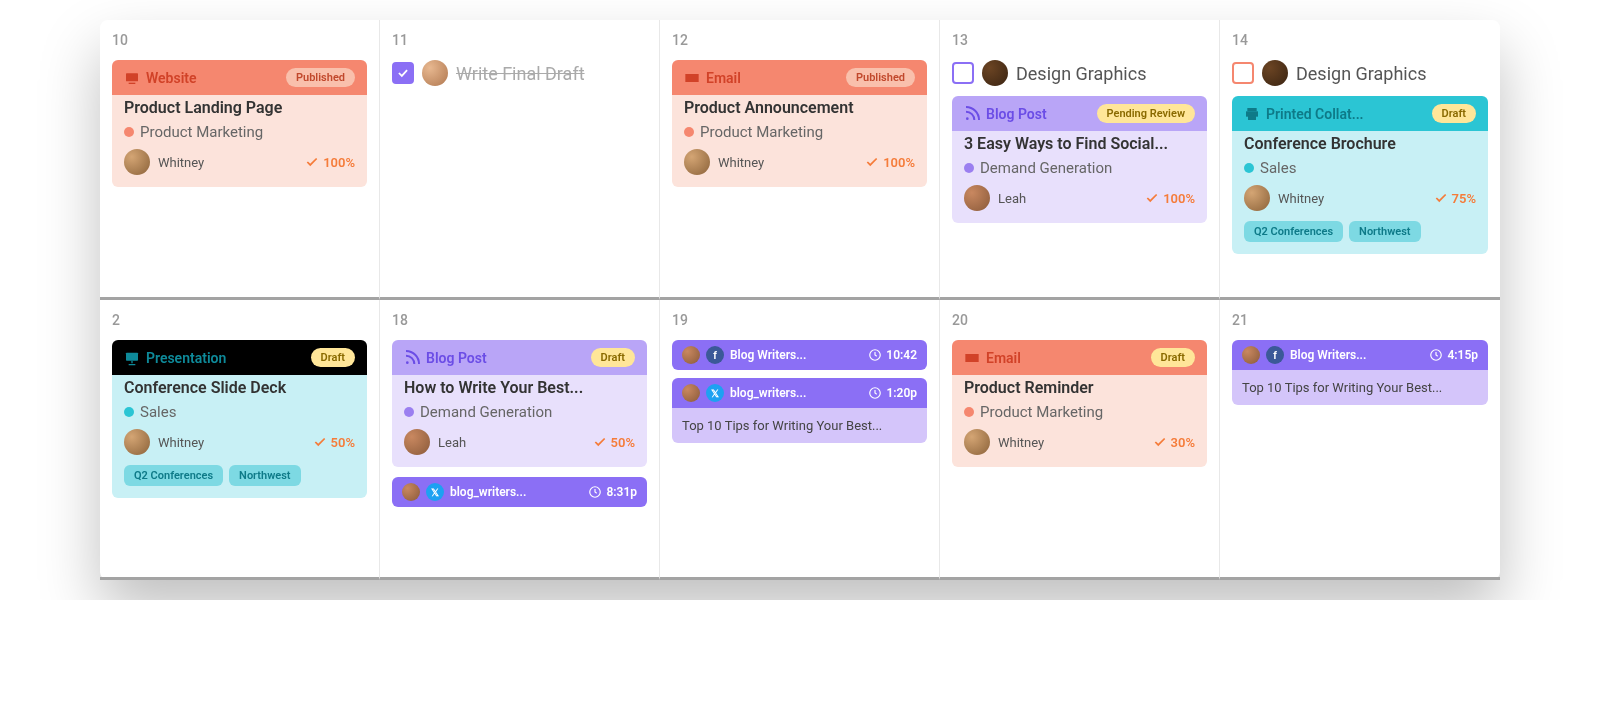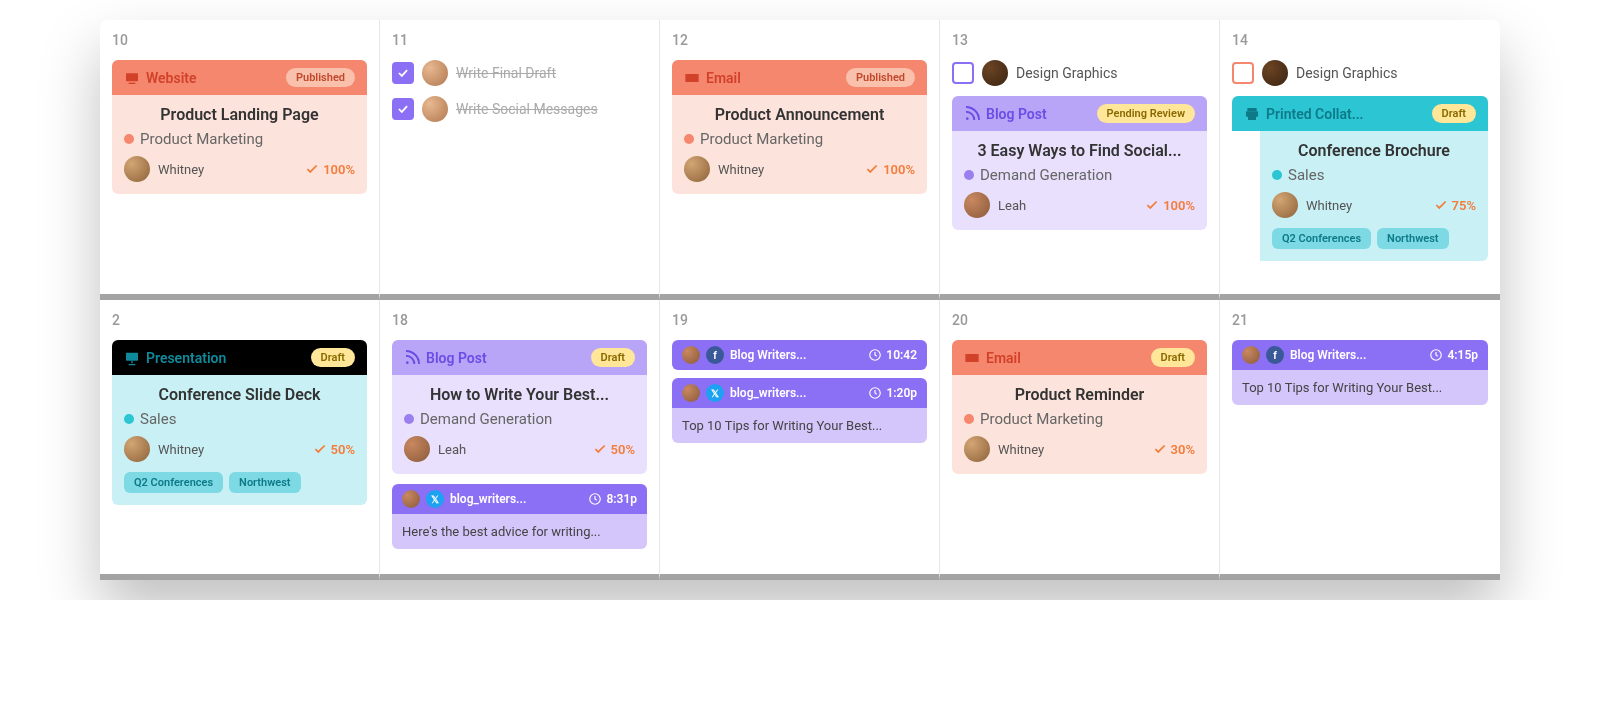--- a/index.html
+++ b/index.html
@@ -1,38 +1,38 @@
 <!DOCTYPE html>
 <html><head>
 <meta charset="utf-8">
 <style>
 * { box-sizing: border-box; margin: 0; padding: 0; }
 body { font-family: -apple-system, BlinkMacSystemFont, 'Segoe UI', Roboto, sans-serif; background: #fff; padding: 20px; }
 .calendar-shell { max-width: 1400px; margin: 0 auto; background: #fff; border-radius: 8px; box-shadow: 0 30px 60px rgba(0,0,0,0.25); padding: 0; }
 .calendar-grid { display: grid; grid-template-columns: repeat(5, 1fr); }
-.day-cell { border-right: 1px solid #e8e8e8; border-bottom: 6px solid #a3a3a3; padding: 12px; min-height: 280px; }
+.day-cell { border-right: 1px solid #e8e8e8; border-bottom: 3px solid #a3a3a3; padding: 12px; min-height: 280px; }
 .day-cell:nth-child(5n) { border-right: none; }
 .day-number { font-size: 14px; color: #999; font-weight: 500; margin-bottom: 12px; }
 .task-row { display: flex; align-items: center; gap: 8px; margin-bottom: 10px; }
 .checkbox { width: 22px; height: 22px; border-radius: 4px; border: 2px solid; display: flex; align-items: center; justify-content: center; flex-shrink: 0; }
 .checkbox.checked-purple { background: #8b6ff5; border-color: #8b6ff5; }
 .checkbox.empty-teal { border-color: #2bc5d4; background: #fff; }
 .checkbox.empty-purple { border-color: #8b6ff5; background: #fff; }
 .checkbox.empty-orange { border-color: #f5876f; background: #fff; }
 .checkbox svg { width: 14px; height: 14px; stroke: #fff; stroke-width: 3; fill: none; }
 .avatar { width: 26px; height: 26px; border-radius: 50%; flex-shrink: 0; background-size: cover; background-position: center; }
-.task-label { font-size: 14px; color: #555; }
+.task-label { font-size: 18px; color: #555; }
 .task-label.done { text-decoration: line-through; color: #aaa; }
 
 .card { border-radius: 6px; margin-bottom: 10px; overflow: hidden; }
 .card-header { display: flex; align-items: center; justify-content: space-between; padding: 8px 12px; gap: 8px; }
 .card-type { display: flex; align-items: center; gap: 6px; font-weight: 600; font-size: 14px; }
 .card-type-icon { width: 16px; height: 16px; display: inline-flex; align-items: center; justify-content: center; }
 .status-pill { font-size: 11px; font-weight: 600; padding: 3px 10px; border-radius: 10px; white-space: nowrap; }
-.card-body { padding: 10px 12px 12px; text-align: center; }
+.card-body { padding: 3px 12px 12px; }
 .card-title { font-size: 16px; font-weight: 600; color: #333; margin-bottom: 6px; white-space: nowrap; overflow: hidden; text-overflow: ellipsis; }
 .card-category { display: flex; align-items: center; gap: 6px; font-size: 15px; color: #666; margin-bottom: 8px; }
 .dot { width: 10px; height: 10px; border-radius: 50%; flex-shrink: 0; }
 .card-footer { display: flex; align-items: center; justify-content: space-between; }
 .assignee { display: flex; align-items: center; gap: 8px; font-size: 13px; color: #555; }
 .progress { display: flex; align-items: center; gap: 4px; font-size: 13px; font-weight: 600; color: #f57c3a; }
 .progress svg { width: 14px; height: 14px; stroke: #f57c3a; stroke-width: 3; fill: none; }
 .tags-row { display: flex; gap: 6px; margin-top: 10px; flex-wrap: wrap; }
 .tag-pill { font-size: 11px; font-weight: 600; padding: 4px 10px; border-radius: 6px; }
 
@@ -49,21 +49,21 @@
 .card-blog .card-header { background: #b9a5f7; color: #6b4de6; }
 .card-blog .card-body { background: #e8e0fc; }
 .card-blog .status-pill { background: #ffe699; color: #8a6a00; }
 
 .card-presentation .card-header { background: #000000; color: #0e8a9a; text-align: center; }
 .card-presentation .card-body { background: #c8f0f5; }
 .card-presentation .status-pill { background: #ffe699; color: #8a6a00; }
 .card-presentation .tag-pill { background: #7dd9e3; color: #0e7a88; }
 
 .card-printed .card-header { background: #2bc5d4; color: #0e7a88; }
-.card-printed .card-body { background: #c8f0f5; margin-left: 28px; }
+.card-printed .card-body { background: #c8f0f5; }
 .card-printed .status-pill { background: #ffe699; color: #8a6a00; }
 .card-printed .tag-pill { background: #7dd9e3; color: #0e7a88; }
 
 .dot-orange { background: #f5876f; }
 .dot-purple { background: #9b7ff0; }
 .dot-teal { background: #2bc5d4; }
 
 
 .social-card { border-radius: 6px; margin-bottom: 8px; overflow: hidden; }
 .social-header { background: #8b6ff5; color: #fff; padding: 6px 10px; display: flex; align-items: center; justify-content: space-between; gap: 6px; font-size: 12px; }
@@ -131,29 +131,20 @@
   <div class="day-number">11</div>
   <div class="task-row">
     <span class="checkbox checked-purple">
             <svg viewBox="0 0 24 24">
               <polyline points="5,12 10,17 19,7"></polyline>
             </svg>
           </span>
     <span class="avatar av-2"></span>
     <span class="task-label done">Write Final Draft</span>
   </div>
-  <div class="task-row">
-    <span class="checkbox checked-purple">
-            <svg viewBox="0 0 24 24">
-              <polyline points="5,12 10,17 19,7"></polyline>
-            </svg>
-          </span>
-    <span class="avatar av-2"></span>
-    <span class="task-label done">Write Social Messages</span>
-  </div>
 </div>
 
 <div class="day-cell">
   <div class="day-number">12</div>
   <div class="card card-email">
     <div class="card-header">
       <span class="card-type">
         <span class="card-type-icon">
                 <svg viewBox="0 0 24 24" fill="currentColor">
                   <path d="M2 6l10 7 10-7v12H2z M2 6h20l-10 7z"></path>
@@ -359,21 +350,20 @@
         <span class="social-handle">blog_writers...</span>
       </span>
       <span class="social-time">
               <svg class="clock-icon" viewBox="0 0 24 24" fill="none" stroke="currentColor" stroke-width="2">
                 <circle cx="12" cy="12" r="9"></circle>
                 <polyline points="12,7 12,12 15,14"></polyline>
               </svg>
               <span>8:31p</span>
             </span>
     </div>
-    <div class="social-body">Here's the best advice for writing...</div>
   </div>
 </div>
 
 <div class="day-cell">
   <div class="day-number">19</div>
   <div class="social-card">
     <div class="social-header">
       <span class="social-header-left">
         <span class="mini-avatar av-4"></span>
         <span class="social-icon-badge social-icon-fb">f</span>

